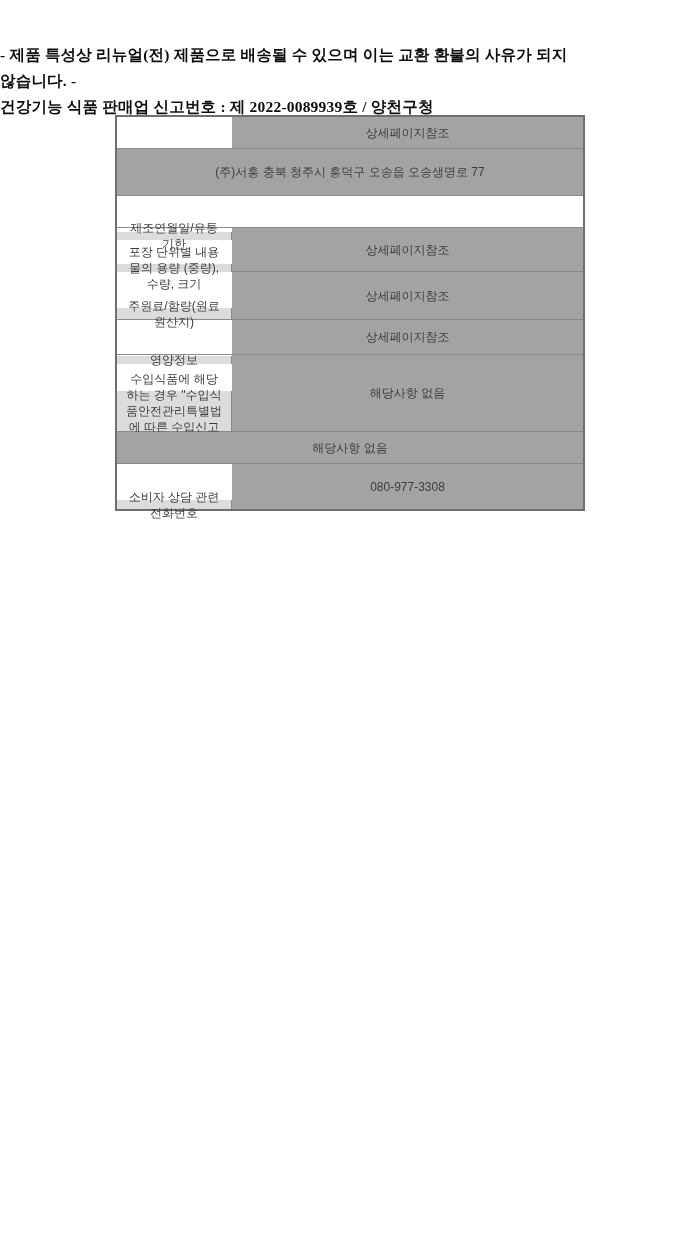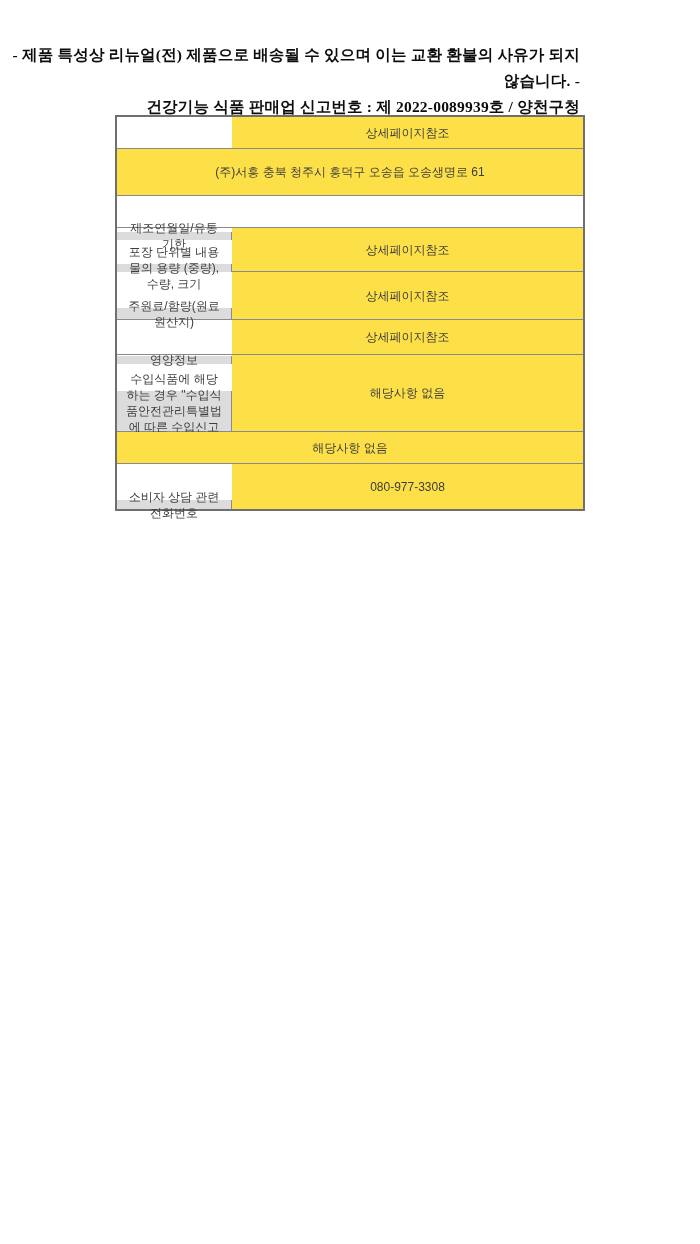--- a/index.html
+++ b/index.html
@@ -14,21 +14,21 @@
     overflow: hidden;
     font-family: "Liberation Sans", "DejaVu Sans", sans-serif;
   }
 
   
   .header-notice {
     position: absolute;
     top: 42px;
     left: 0;
     width: 580px;
-    text-align: right;
+    text-align: left;
     font-family: "Liberation Serif", "DejaVu Serif", serif;
     font-weight: bold;
     font-size: 15.5px;
     line-height: 26px;
     color: #0d0d0d;
     letter-spacing: 0.2px;
   }
   .header-notice p { margin: 0; }
 
   
@@ -67,21 +67,21 @@
   .cell-value {
     flex: 1;
     display: flex;
     align-items: center;
     justify-content: center;
     text-align: center;
     padding: 4px 10px;
     box-sizing: border-box;
     word-break: break-all;
     line-height: 16px;
-    background: #fde047;
+    background: #a3a3a3;
   }
 
   
   .r0 { height: 32px; }
   .r1 { height: 36px; }
   .r2 { height: 47px; }
   .r3 { height: 32px; }
   .r4 { height: 44px; }
   .r5 { height: 48px; }
   .r6 { height: 35px; }
@@ -96,21 +96,21 @@
   <p>- 제품 특성상 리뉴얼(전) 제품으로 배송될 수 있으며 이는 교환 환불의 사유가 되지 않습니다. -</p>
   <p>건강기능 식품 판매업 신고번호 : 제 2022-0089939호 / 양천구청</p>
 </div>
 
 <div class="info-table">
   <div class="row r0">
     <div class="cell-label">품명 및 모델명</div>
     <div class="cell-value">상세페이지참조</div>
   </div>
   <div class="row r2">
-    <div class="cell-value">(주)서흥 충북 청주시 흥덕구 오송읍 오송생명로 61</div>
+    <div class="cell-value">(주)서흥 충북 청주시 흥덕구 오송읍 오송생명로 77</div>
   </div>
   <div class="row r3">
     <div class="cell-label">제조연월일/유통기한</div>
   </div>
   <div class="row r4">
     <div class="cell-label">포장 단위별 내용물의 용량 (중량), 수량, 크기</div>
     <div class="cell-value">상세페이지참조</div>
   </div>
   <div class="row r5">
     <div class="cell-label">주원료/함량(원료 원산지)</div>

